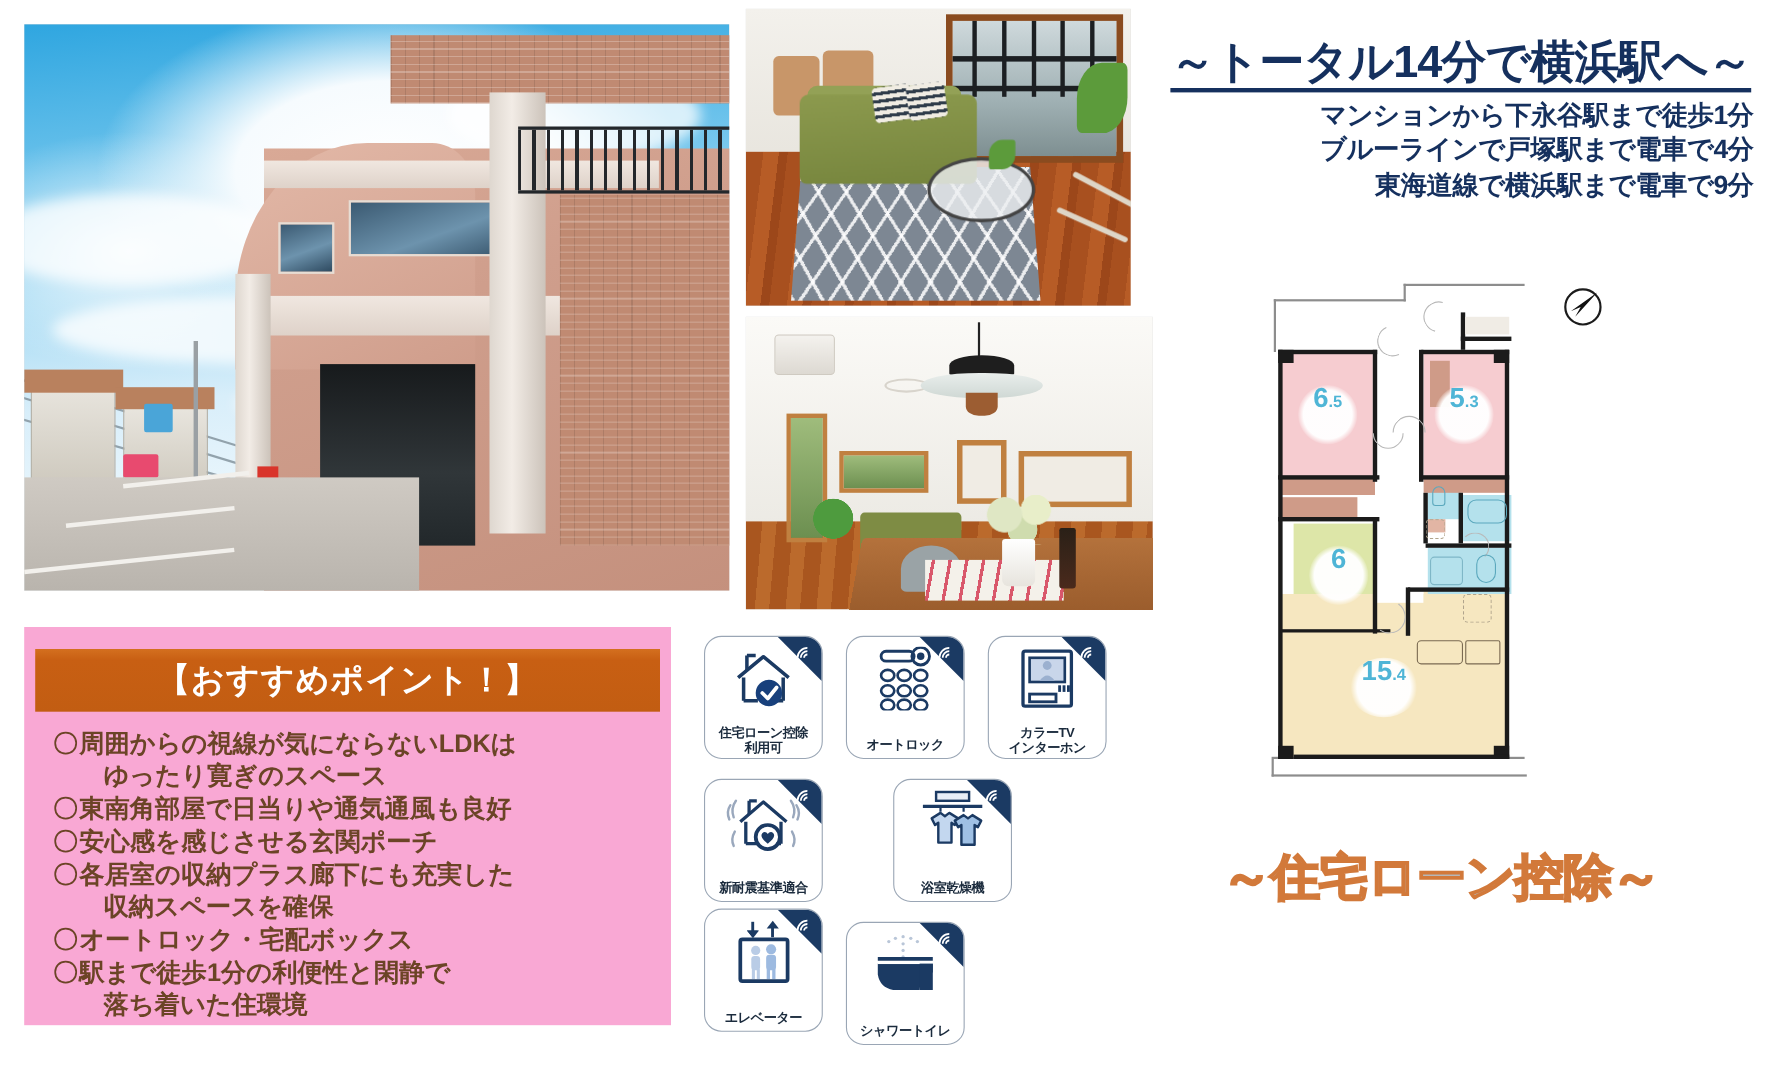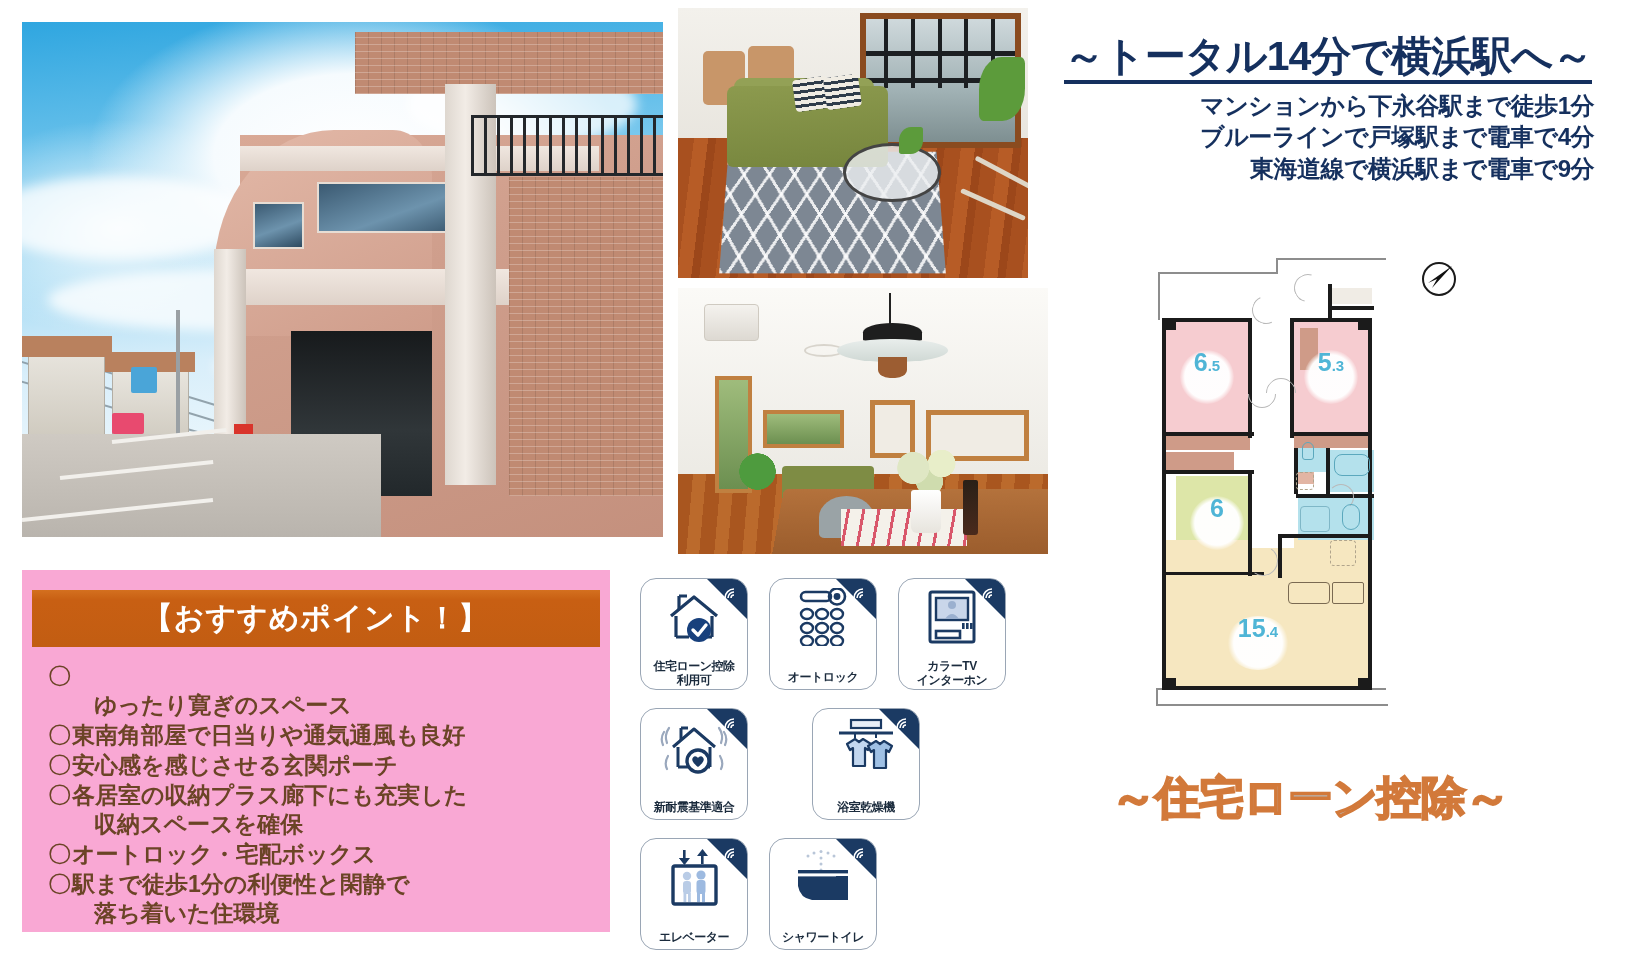--- a/index.html
+++ b/index.html
@@ -418,21 +418,21 @@
         <span class="d">.5</span>
     </div>
     <div class="fp-label" style="left:156px;top:92px;">
       <span class="n">5</span>
         <span class="d">.3</span>
     </div>
     <div class="fp-label" style="left:42px;top:238px;">
       <span class="n">6</span>
         <span class="d"></span>
     </div>
-    <div class="fp-label" style="left:78px;top:358px;width:64px;">
+    <div class="fp-label" style="left:78px;top:340px;width:64px;">
       <span class="n">15</span>
         <span class="d">.4</span>
     </div>
   </div>
 
   <div id="compass">
     <svg width="42" height="42" viewBox="0 0 42 42">
       <circle cx="21" cy="21" r="16" fill="#ffffff" stroke="#1b1b1b" stroke-width="2"></circle>
       <polygon points="34,8 14,30 19,21 10,25" fill="#111111"></polygon>
     </svg>
@@ -440,21 +440,21 @@
 
   <div id="tagline">～住宅ローン控除～</div>
 
   <div id="recommend-panel">
     <div id="recommend-header">【おすすめポイント！】</div>
     <div id="recommend-list">
 
       <div class="rec-item">
         <span class="rec-bullet">〇</span>
         <span class="rec-lines">
-          <br>
+          <span>周囲からの視線が気にならないLDKは</span><br>
           <span class="rec-line2" style="display:inline-block">ゆったり寛ぎのスペース</span>
         </span>
       </div>
 
       <div class="rec-item">
         <span class="rec-bullet">〇</span>
         <span class="rec-lines">
           <span>東南角部屋で日当りや通気通風も良好</span>
         </span>
       </div>
@@ -645,21 +645,21 @@
             </g>
           <path d="M12 26 l8 -5 l4 3 l4 -3 l8 5 l-3 6 l-3 -2 l0 18 l-12 0 l0 -18 l-3 2 z" fill="#c3d7ef" stroke="#1b3a63" stroke-width="2.2" stroke-linejoin="round"></path>
           <path d="M33 28 l8 -5 l4 3 l4 -3 l8 5 l-3 6 l-3 -2 l0 18 l-12 0 l0 -18 l-3 2 z" fill="#9fc0e4" stroke="#1b3a63" stroke-width="2.2" stroke-linejoin="round"></path>
         </svg>
       </div>
       <div class="feat-label">
         <span>浴室乾燥機</span>
       </div>
     </div>
 
-    <div class="feat" style="left:0px;top:260px;">
+    <div class="feat" style="left:0px;top:248px;">
       <div class="feat-corner"></div>
       <div class="feat-wifi">
         <svg width="20" height="16" viewBox="0 0 20 16">
             <g fill="none" stroke="#ffffff" stroke-width="1.6">
         <path d="M3 13 A9 9 0 0 1 12 4"></path>
               <path d="M6 13 A6 6 0 0 1 12 7"></path>
               <path d="M9 13 A3 3 0 0 1 12 10"></path>
             </g>
           </svg>
       </div>

